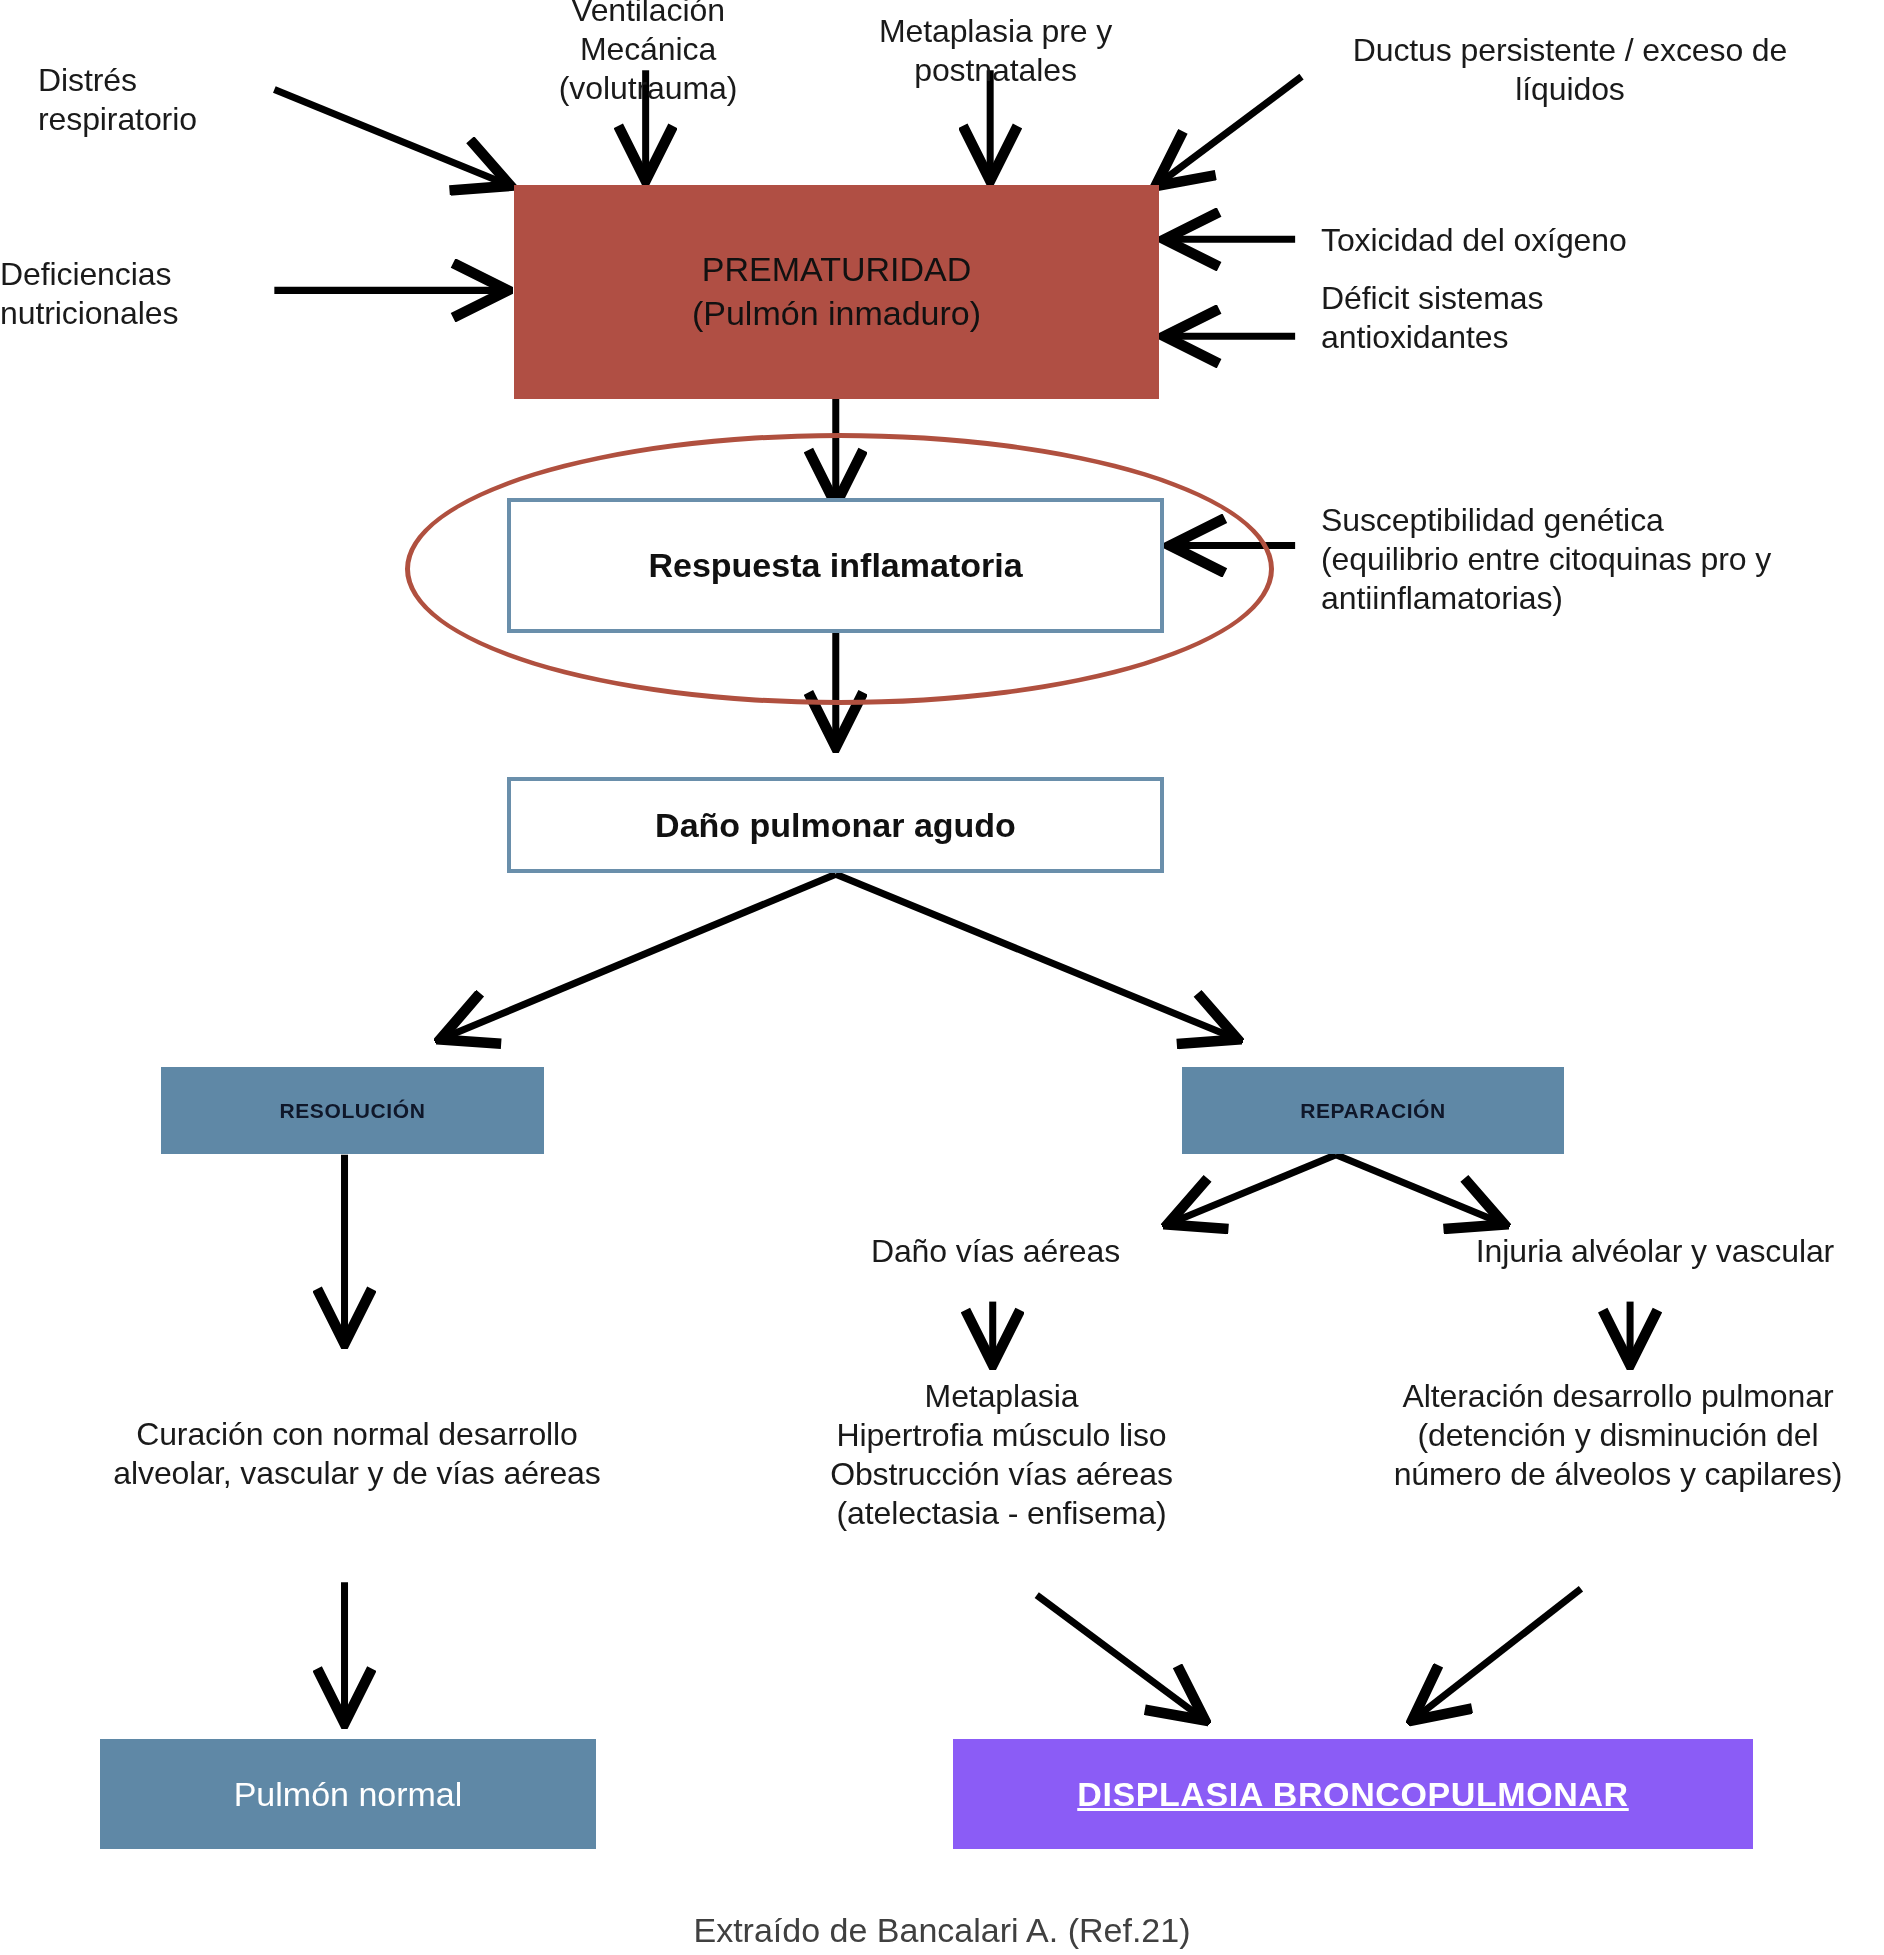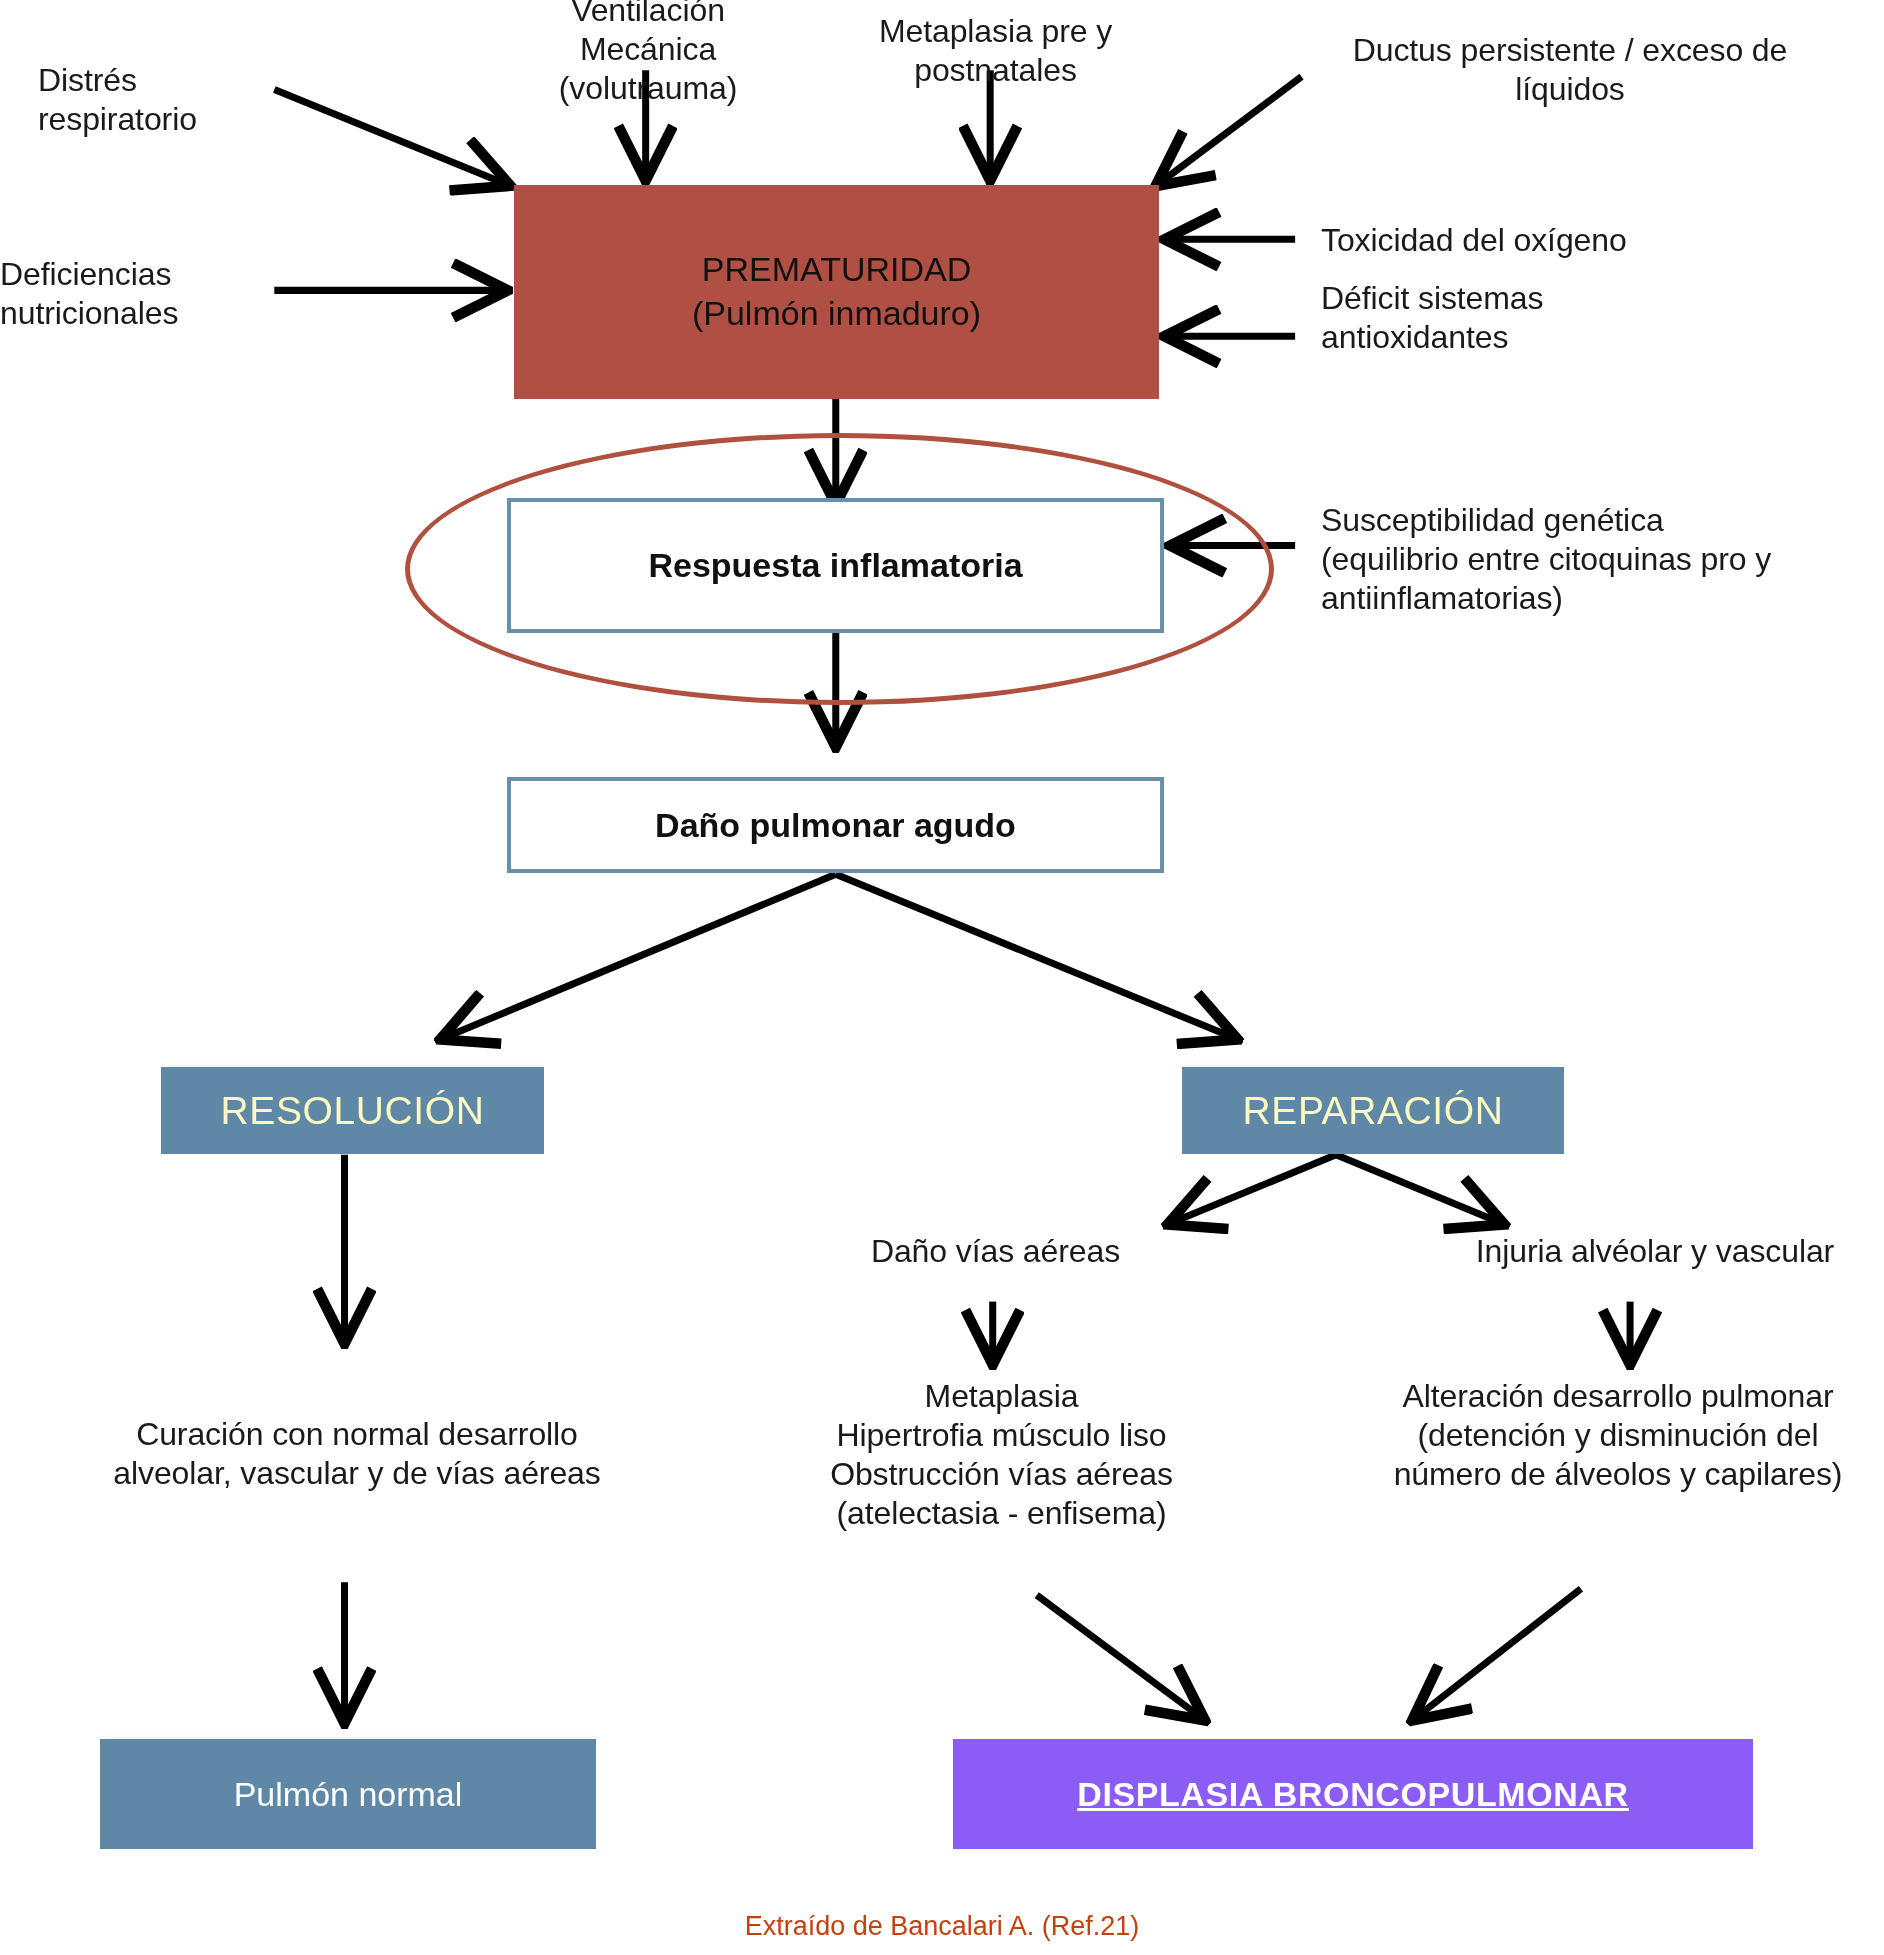--- a/index.html
+++ b/index.html
@@ -53,23 +53,23 @@
   }
   .node-outline {
     background: #ffffff;
     border: 4.5px solid #6a8fab;
     color: #111111;
     font-weight: bold;
     font-size: 34px;
   }
   .node-blue {
     background: #5f88a6;
-    color: #fef9c3;
-    font-weight: normal;
-    font-size: 39px;
+    color: #0f172a;
+    font-weight: bold;
+    font-size: 21px;
     letter-spacing: 0.6px;
   }
   .node-green {
     background: #8b5cf6;
     color: #ffffff;
     font-weight: bold;
     font-size: 34px;
     letter-spacing: 0.6px;
     text-decoration: underline;
   }
@@ -80,22 +80,22 @@
     font-size: 34px;
   }
   #ellipse {
     position: absolute;
     border: 5.1px solid #b0503f;
     border-radius: 50%;
     background: transparent;
   }
   .caption {
     position: absolute;
-    font-size: 27px;
-    color: #c2410c;
+    font-size: 34px;
+    color: #404040;
     text-align: center;
   }
 </style>
 </head>
 <body>
 
 <div id="stage">
 
   <svg id="arrow-layer" viewBox="0 0 2953 3064" width="1884" height="1955" xmlns="http://www.w3.org/2000/svg">
     <defs>

